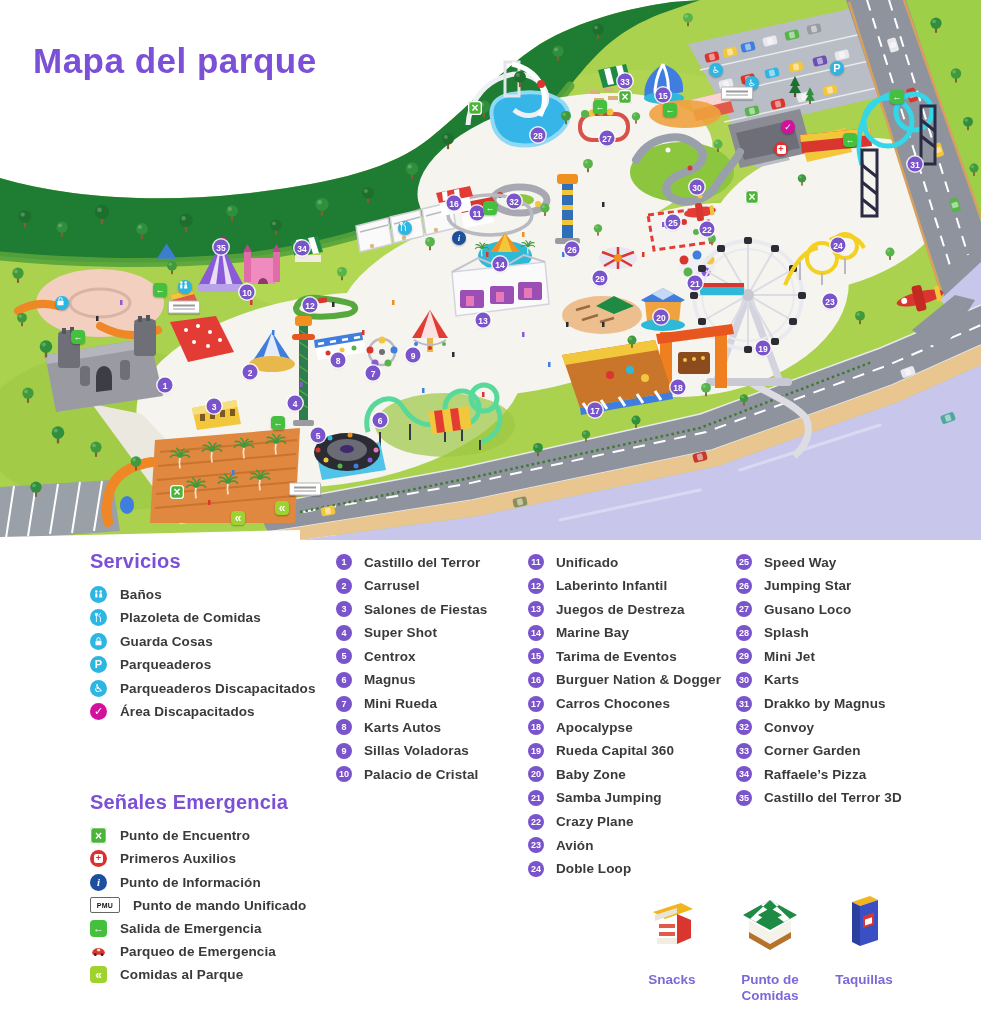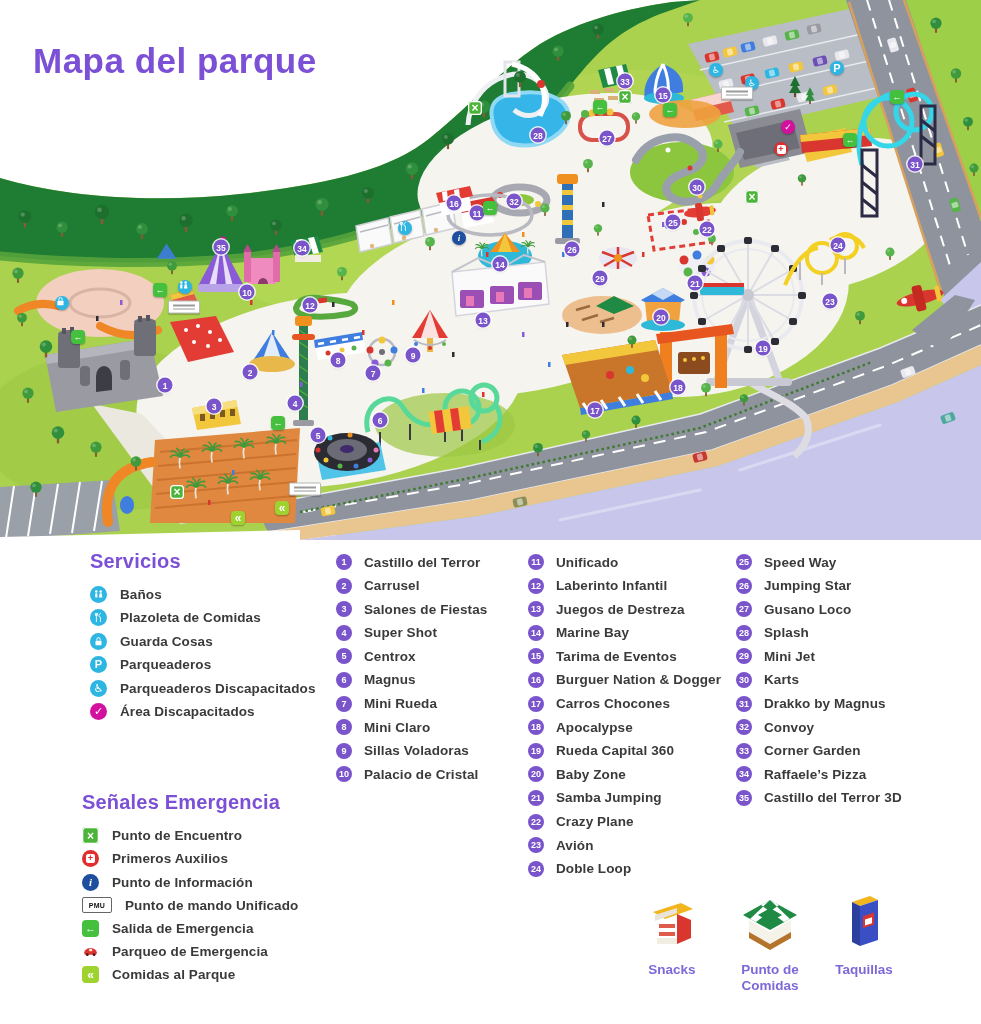--- a/index.html
+++ b/index.html
@@ -52,21 +52,21 @@
   .ride-col{display:flex;flex-direction:column;}
   .ride-row{display:flex;align-items:center;gap:12px;margin-bottom:7.6px;}
   .ride-badge{width:16px;height:16px;background:#7a54cb;border-radius:50%;color:#fff;
       font-size:9px;font-weight:700;display:inline-flex;align-items:center;
       justify-content:center;flex:0 0 auto;}
   .col-1{width:192px;} .col-2{width:208px;} .col-3{width:220px;}
 
   
   .kiosk{position:absolute;display:flex;flex-direction:column;align-items:center;width:84px;}
   .kiosk-label{font-size:13.5px;color:#7e68d8;font-weight:700;text-align:center;
-      margin-top:12px;line-height:1.2;}
+      margin-top:22px;line-height:1.2;}
 </style>
 </head>
 <body>
 
 <div class="page">
 
   <h1 class="page-title">Mapa del parque</h1>
 
   <div class="map-stage">
     <svg width="981" height="540" viewBox="0 0 981 540">
@@ -759,21 +759,21 @@
           <span class="icbox lg ic-discapacitados">♿</span>
           <span class="leg-label">Parqueaderos Discapacitados</span>
         </div>
         <div class="leg-row">
           <span class="icbox lg ic-admin">✓</span>
           <span class="leg-label">Área Discapacitados</span>
         </div>
       </div>
   </section>
 
-  <section class="legend-sec" id="sec-emergencia" style="left:82px;top:791px;">
+  <section class="legend-sec" id="sec-emergencia" style="left:90px;top:791px;">
     <h2 class="legend-h">Señales Emergencia</h2>
     <div>
         <div class="leg-row">
           <span class="icbox lg ic-encuentro">×</span>
           <span class="leg-label">Punto de Encuentro</span>
         </div>
         <div class="leg-row">
           <span class="icbox lg ic-auxilios">
             <span class="aux">+</span>
           </span>
@@ -835,21 +835,21 @@
           <div class="ride-row">
             <span class="ride-badge">6</span>
             <span class="leg-label">Magnus</span>
           </div>
           <div class="ride-row">
             <span class="ride-badge">7</span>
             <span class="leg-label">Mini Rueda</span>
           </div>
           <div class="ride-row">
             <span class="ride-badge">8</span>
-            <span class="leg-label">Mini Claro</span>
+            <span class="leg-label">Karts Autos</span>
           </div>
           <div class="ride-row">
             <span class="ride-badge">9</span>
             <span class="leg-label">Sillas Voladoras</span>
           </div>
           <div class="ride-row">
             <span class="ride-badge">10</span>
             <span class="leg-label">Palacio de Cristal</span>
           </div>
         </div>

